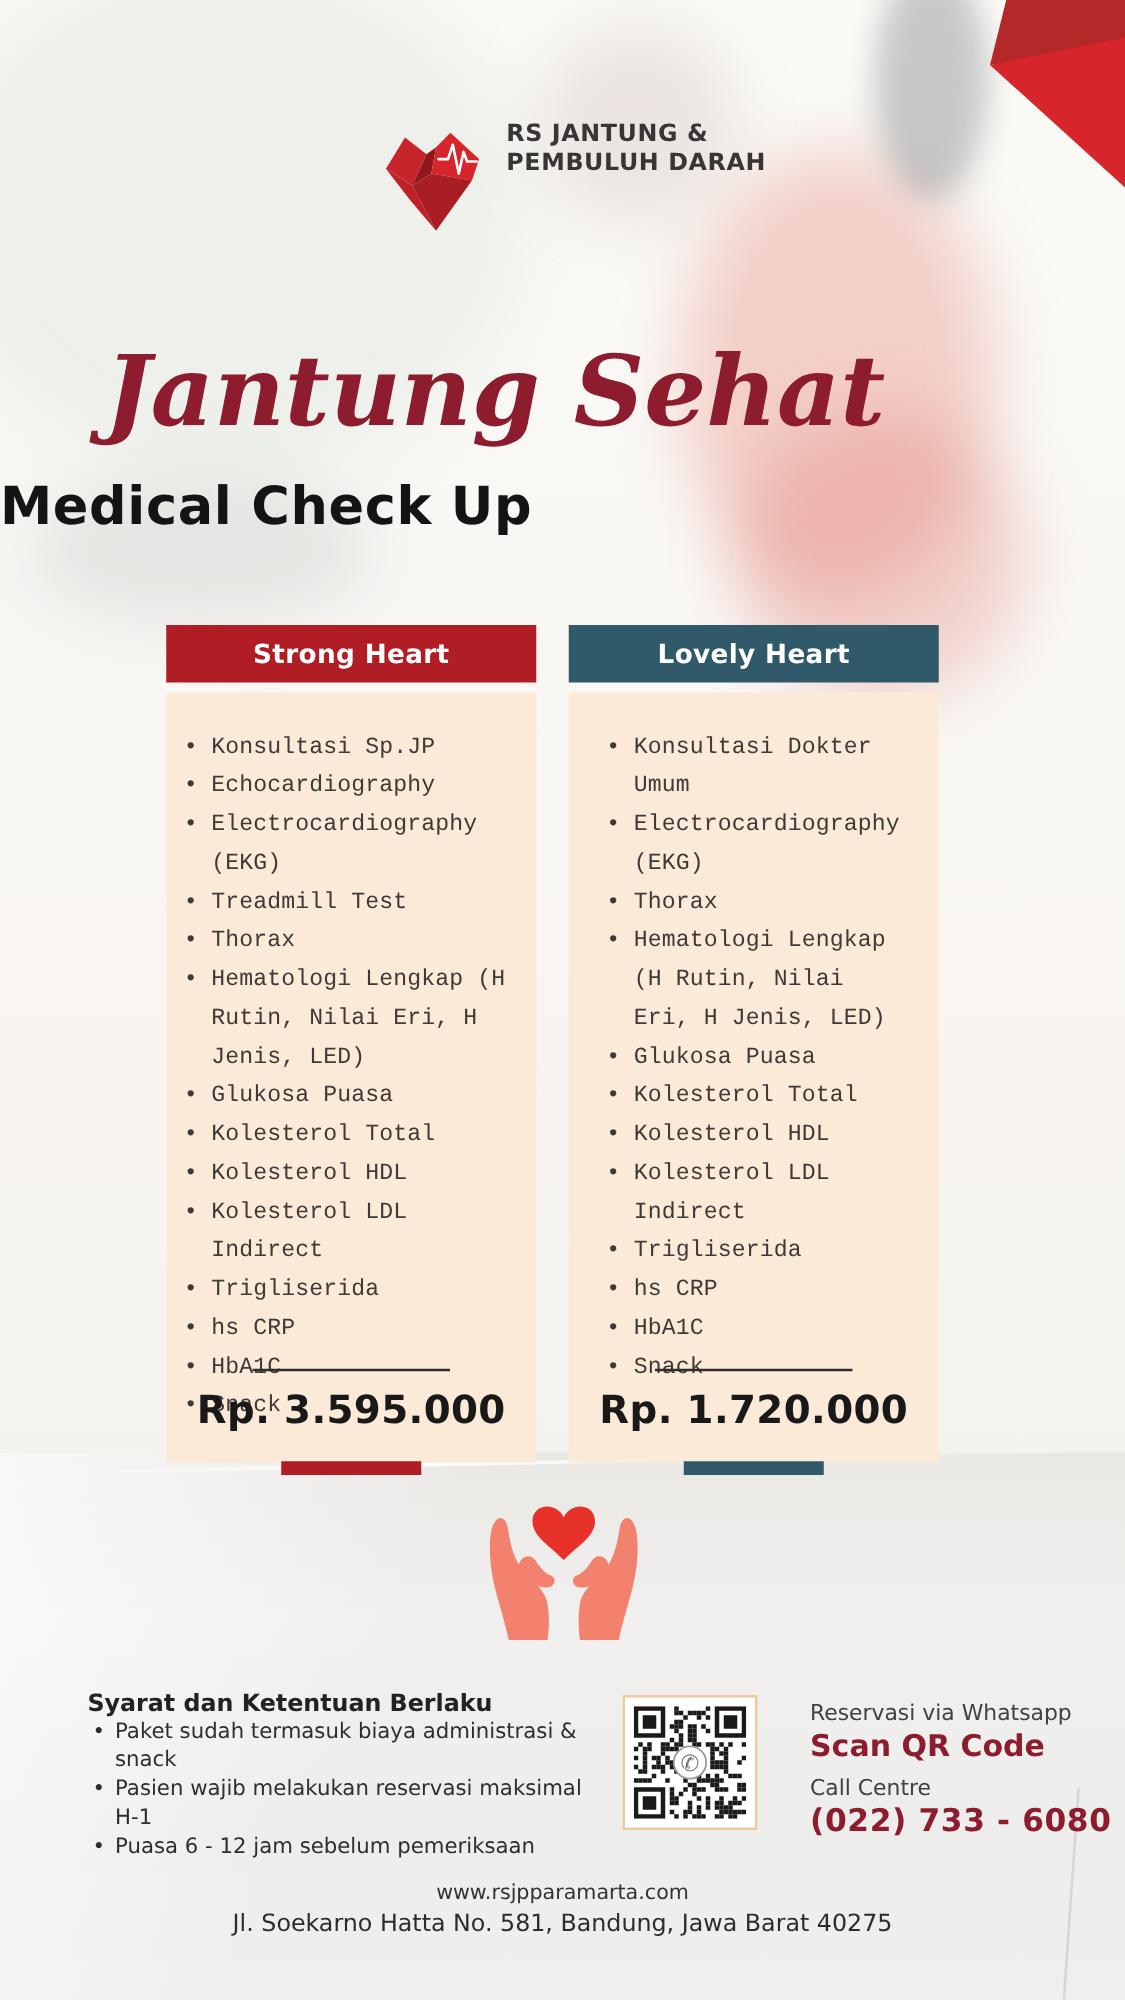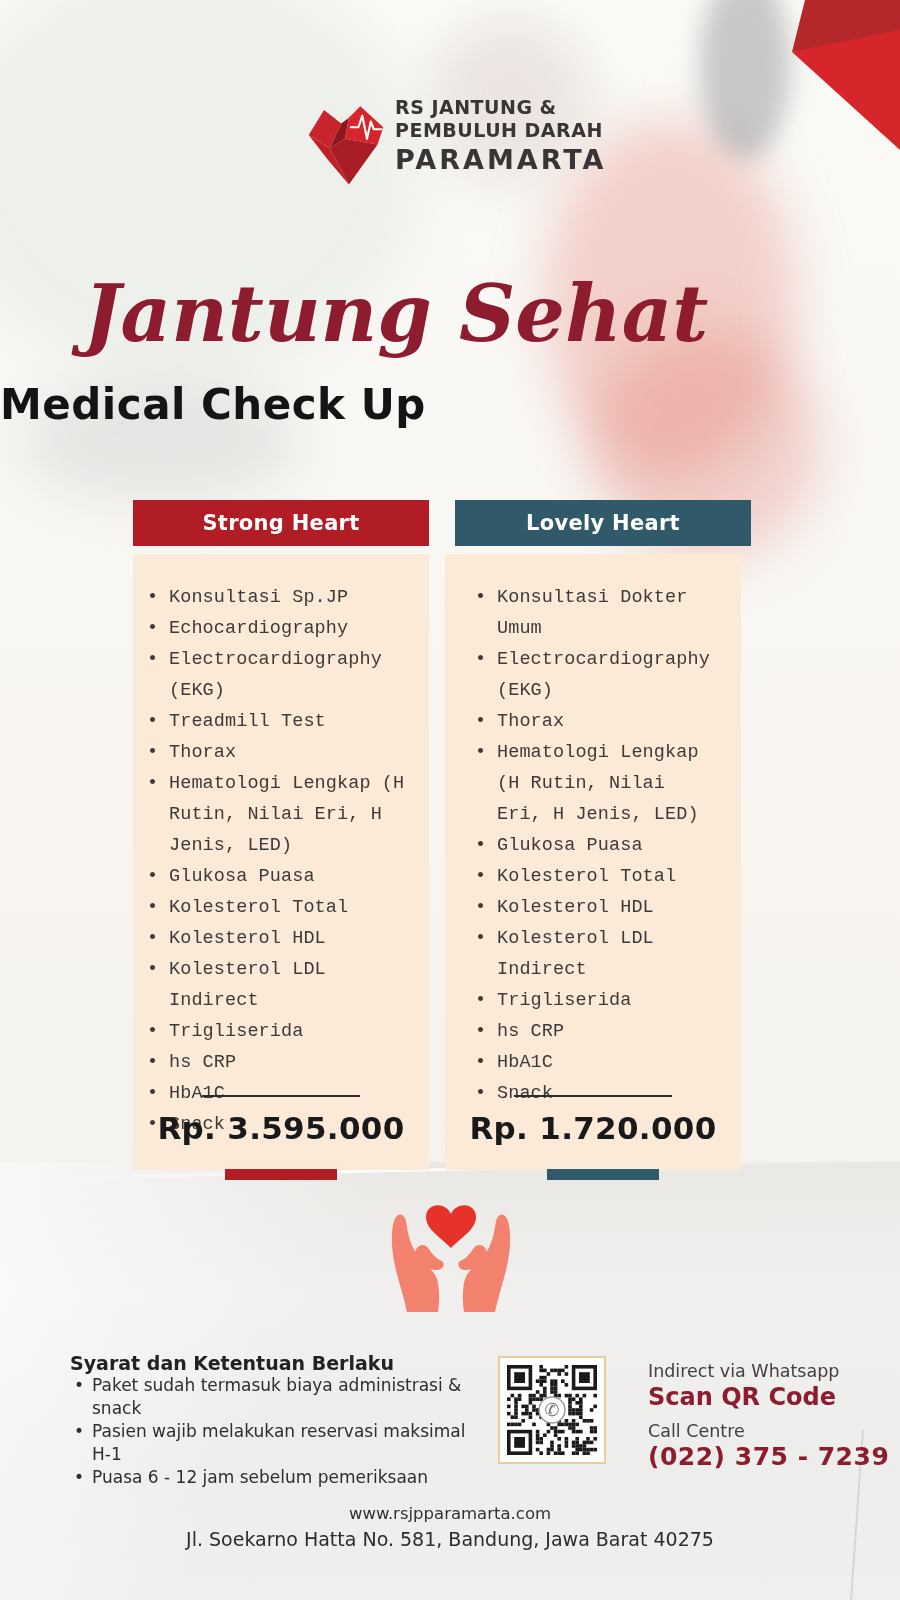--- a/index.html
+++ b/index.html
@@ -15,34 +15,34 @@
   .b-pink3{left:430px;top:20px;width:160px;height:160px;background:rgba(210,190,185,.35);}
   .paper{position:absolute;left:0;top:1162px;width:900px;height:438px;
          background:linear-gradient(115deg,rgba(255,255,255,.7) 0%,rgba(255,255,255,0) 35%),
                     linear-gradient(180deg,#e9e8e5 0%,#f1f0ee 30%,#ededeb 70%,#f0efed 100%);}
   .crease1{position:absolute;left:0;top:1168px;width:900px;height:3px;
            background:linear-gradient(90deg,rgba(255,255,255,0),rgba(255,255,255,.9) 40%,rgba(255,255,255,0));
            transform:rotate(-1.2deg);}
   .crease2{position:absolute;left:856px;top:1430px;width:2px;height:170px;background:rgba(200,198,195,.6);transform:rotate(4deg);}
   .ribbon{position:absolute;right:0;top:0;}
   .logo{position:absolute;left:303px;top:96px;display:flex;}
-  .logo-text{margin-left:6px;color:#393536;}
+  .logo-text{margin-left:16px;color:#393536;}
   .logo-l1,.logo-l2{font-size:19px;font-weight:bold;letter-spacing:.5px;line-height:23px;}
   .logo-l3{font-size:27px;font-weight:bold;letter-spacing:3px;line-height:32px;margin-top:2px;}
   .title-script{position:absolute;left:0;width:792px;top:268px;text-align:center;
                 font-family:"DejaVu Serif",cursive;font-style:italic;font-weight:bold;
                 font-size:78px;line-height:92px;}
   .subtitle{position:absolute;left:0;width:728px;top:380px;text-align:left;
             font-size:42px;font-weight:bold;color:#141414;letter-spacing:.5px;}
   .card-header{position:absolute;width:296px;height:46px;display:flex;align-items:center;justify-content:center;
                color:#ffffff;font-size:21px;font-weight:bold;letter-spacing:.3px;}
   .card-body{position:absolute;width:296px;background:#fcead8;box-sizing:border-box;}
   .hdr-l{left:133px;top:500px;}  .hdr-r{left:455px;top:500px;}
   .body-l{left:133px;top:554px;height:616px;padding:28px 14px 0 10px;}
-  .body-r{left:445px;top:554px;height:616px;padding:28px 20px 0 26px;}
+  .body-r{left:455px;top:554px;height:616px;padding:28px 20px 0 26px;}
   ul.items{list-style:none;margin:0;padding:0;}
   ul.items li{position:relative;padding-left:26px;font-size:18.5px;line-height:31px;
               color:#3e3a38;letter-spacing:.1px;font-family:Liberation Mono, monospace;}
   ul.items li::before{content:"•";position:absolute;left:4px;top:0;color:#3e3a38;}
   .price-block{position:absolute;left:0;right:0;bottom:24px;text-align:center;}
   .price-divider{width:158px;margin:0 auto 13px;border-top:2px solid #2f2c29;}
   .price{font-size:31px;font-weight:bold;color:#191919;letter-spacing:.3px;}
   .card-bar{position:absolute;top:1169px;width:112px;height:11px;}
   .bar-l{left:225px;} .bar-r{left:547px;}
   .hands{position:absolute;left:385px;top:1186px;}
@@ -86,21 +86,20 @@
       <polygon points="22,12 40,26 28,52 6,38" fill="#c8242b"></polygon>
       <polygon points="40,26 48,20 44,42 28,52" fill="#8f181d"></polygon>
       <polygon points="48,20 60,8 84,30 78,48 44,42" fill="#d6262c"></polygon>
       <polygon points="6,38 28,52 48,90 26,64" fill="#bf2027"></polygon>
       <polygon points="28,52 44,42 78,48 48,90" fill="#a81e24"></polygon>
       <polyline points="50,30 58,30 62,18 67,42 71,24 74,32 82,32" fill="none" stroke="#ffffff" stroke-width="2.2" stroke-linejoin="round" stroke-linecap="round"></polyline>
     </svg>
     <div class="logo-text">
       <div class="logo-l1">RS JANTUNG &amp;</div>
       <div class="logo-l2">PEMBULUH DARAH</div>
-      <div class="logo-l3">PARAMARTA</div>
     </div>
   </div>
 
   <div class="title-script" style="color: rgb(140, 28, 46);">Jantung Sehat</div>
   <div class="subtitle">Medical Check Up</div>
 
   <div class="card-header hdr-l" style="background: rgb(176, 29, 36);">
     <span>Strong Heart</span>
   </div>
   <div class="card-body body-l">
@@ -378,24 +377,24 @@
         <rect x="20" y="2" width="3" height="3" fill="#1a1a1a"></rect>
         <rect x="0" y="18" width="7" height="7" fill="#1a1a1a"></rect>
         <rect x="1" y="19" width="5" height="5" fill="#ffffff"></rect>
         <rect x="2" y="20" width="3" height="3" fill="#1a1a1a"></rect>
         <circle cx="12.5" cy="12.5" r="3.6" fill="#ffffff" stroke="#9a9a9a" stroke-width="0.4"></circle>
         <text x="12.5" y="14.3" text-anchor="middle" font-size="5" fill="#777777">✆</text>
       </svg>
   </div>
 
   <div class="contact">
-    <div class="c-label">Indirect via Whatsapp</div>
+    <div class="c-label">Reservasi via Whatsapp</div>
     <div class="c-strong" style="color: rgb(140, 28, 46);">Scan QR Code</div>
     <div class="c-label">Call Centre</div>
-    <div class="c-phone" style="color: rgb(140, 28, 46);">(022) 375 - 7239</div>
+    <div class="c-phone" style="color: rgb(140, 28, 46);">(022) 733 - 6080</div>
   </div>
 
   <div class="footer">
     <div class="f-site">www.rsjpparamarta.com</div>
     <div class="f-addr">Jl. Soekarno Hatta No. 581, Bandung, Jawa Barat 40275</div>
   </div>
 
 </div>
 
 </body></html>

